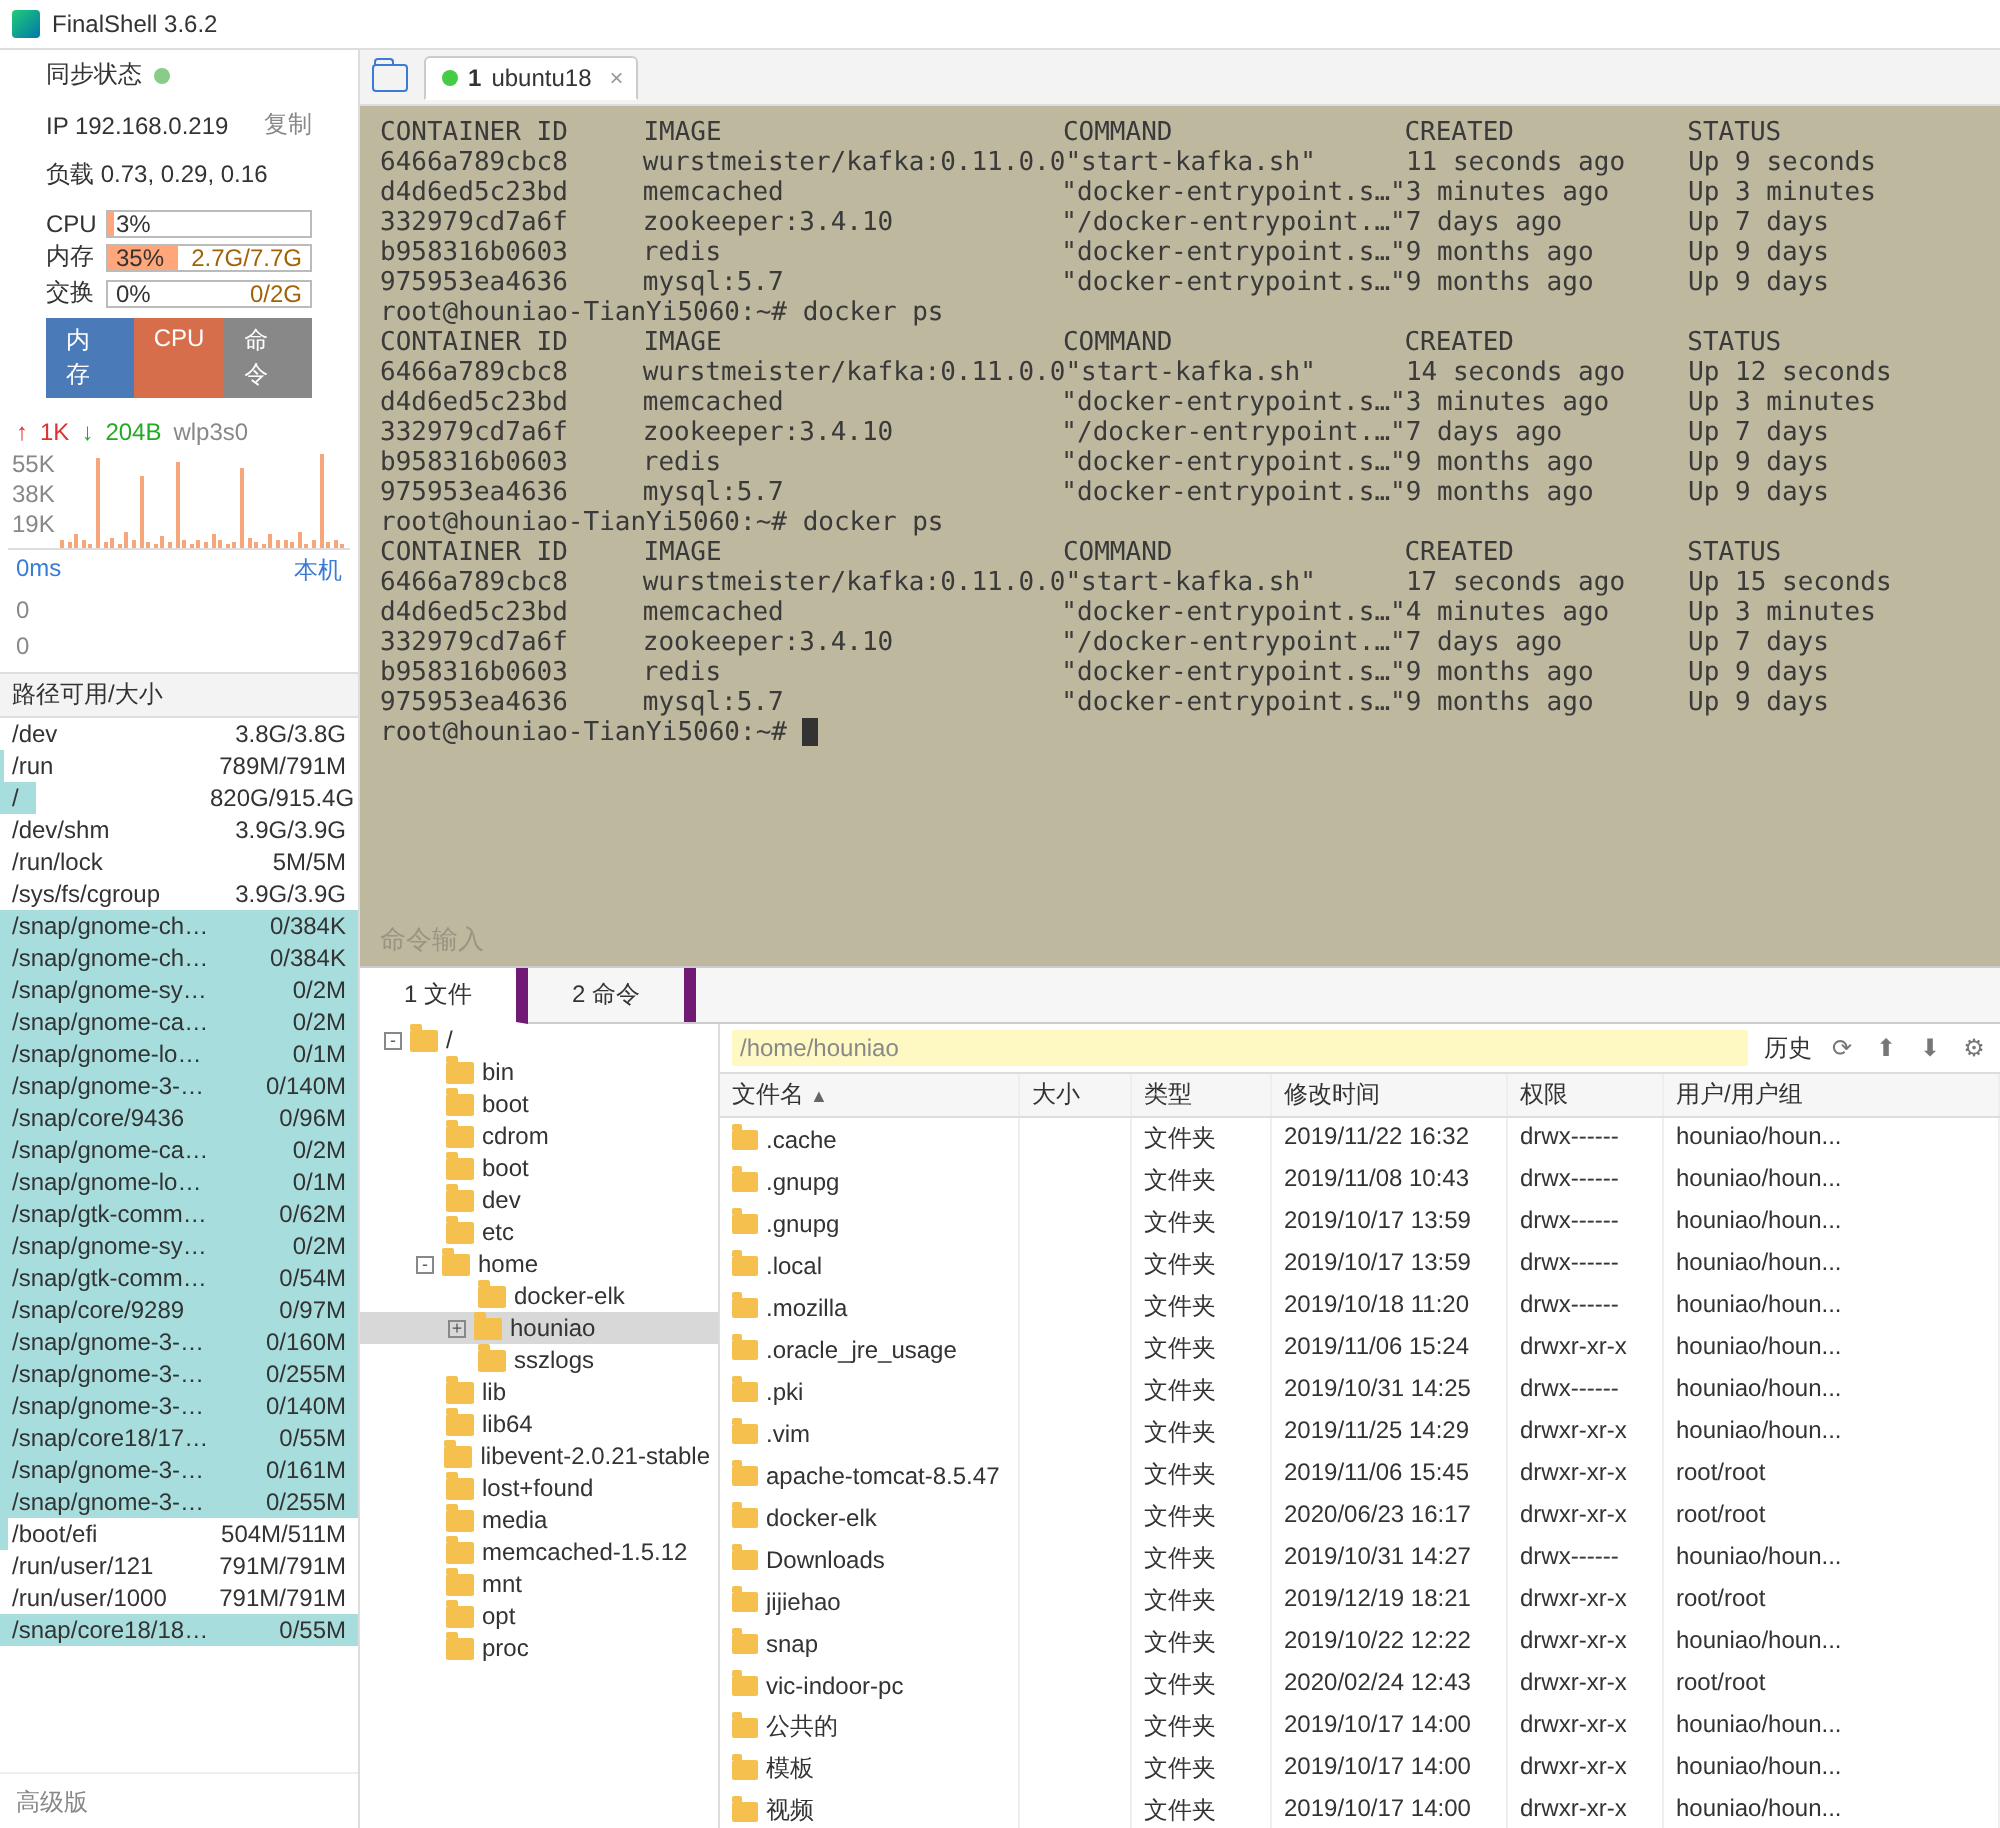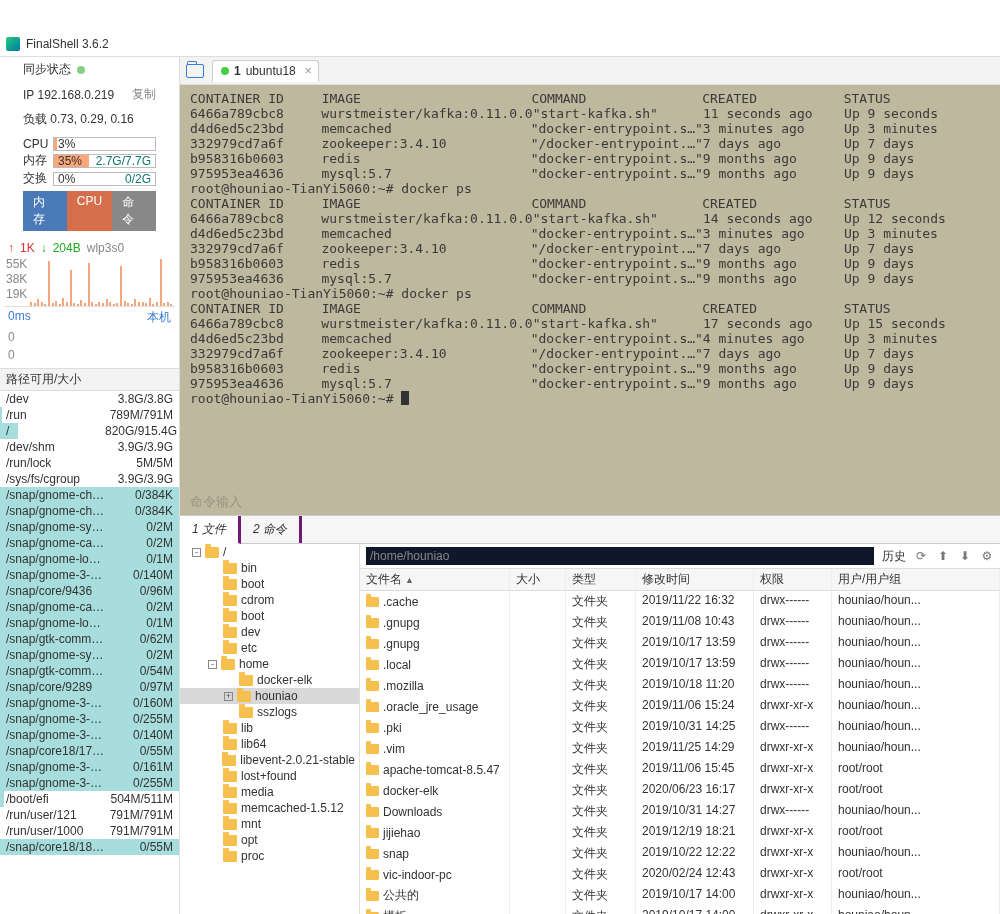--- a/index.html
+++ b/index.html
@@ -1,32 +1,32 @@
 <!DOCTYPE html>
 <html><head>
 <meta charset="utf-8">
 <style>
 * { box-sizing: border-box; margin: 0; padding: 0; }
 html, body { width: 1000px; height: 914px; font-family: "Microsoft YaHei", Arial, sans-serif; font-size: 12px; color: #333; overflow: hidden; background: #fff; }
-.titlebar { height: 23px; display: flex; align-items: center; padding: 12px 6px; border-bottom: 1px solid #ddd; background: #fff; margin-top: 32px; }
+.titlebar { height: 23px; display: flex; align-items: center; padding: 12px 6px; border-bottom: 1px solid #ddd; background: #fff; }
 .titlebar .ico { width: 14px; height: 14px; background: linear-gradient(135deg,#2c7,#07a); border-radius: 2px; margin-right: 6px; }
 .app { display: flex; height: calc(100% - 23px); }
 .sidebar { width: 180px; flex: 0 0 180px; border-right: 1px solid #ddd; display: flex; flex-direction: column; overflow: hidden; }
 .sidebar .pad { padding: 4px 23px; }
 .sync-row { display: flex; align-items: center; gap: 6px; }
 .sync-dot { width: 8px; height: 8px; border-radius: 50%; background: #8c8; }
 .row { display: flex; align-items: center; justify-content: space-between; }
 .muted { color: #888; }
 .lightblue { color: #3a7bd5; cursor: pointer; }
 .meter-row { display: flex; align-items: center; gap: 4px; margin: 1px 0; }
 .meter-row .lbl { width: 26px; }
 .meter { flex: 1; height: 14px; border: 1px solid #bbb; background: #fff; position: relative; display: flex; align-items: center; }
 .meter .fill { position: absolute; left: 0; top: 0; bottom: 0; background: #ffa67a; }
 .meter .pct { position: relative; z-index: 1; padding-left: 4px; }
-.meter .txt { position: absolute; right: 4px; z-index: 1; color: #0f766e; }
+.meter .txt { position: absolute; right: 4px; z-index: 1; color: #a16207; }
 .tab-btns { display: flex; margin-top: 4px; }
 .tab-btns .btn { padding: 3px 10px; color: #fff; cursor: pointer; }
 .tab-btns .b1 { background: #4a7ab8; }
 .tab-btns .b2 { background: #d66e4c; }
 .tab-btns .b3 { background: #888; }
 .net-stats { display: flex; align-items: flex-end; gap: 6px; padding: 6px 8px 2px; }
 .up { color: #d33; }
 .dn { color: #2a2; }
 .spark-area { height: 50px; position: relative; margin: 0 4px; border-bottom: 1px solid #ddd; }
 .spark-bar { position: absolute; bottom: 0; width: 2px; background: #f5a67a; }
@@ -49,35 +49,35 @@
 .tab .dot { width: 8px; height: 8px; border-radius: 50%; background: #4c4; }
 .tab .x { position: absolute; right: 6px; color: #999; }
 .terminal { flex: 0 0 430px; background: #bdb89e; color: #3a3a3a; font-family: Consolas, monospace; font-size: 13px; padding: 6px 10px; overflow: hidden; position: relative; white-space: pre; }
 .term-row { display: flex; }
 .term-row span { display: inline-block; }
 .tc1 { width: 135px; } .tc2 { width: 215px; } .tc3 { width: 175px; } .tc4 { width: 145px; } .tc5 { width: 150px; }
 .cursor { display: inline-block; width: 8px; height: 14px; background: #333; vertical-align: middle; }
 .term-input { position: absolute; left: 10px; bottom: 4px; color: #9a9582; font-family: "Microsoft YaHei"; }
 
 .bottom-tabs { display: flex; background: #f6f6f6; border-top: 1px solid #ccc; border-bottom: 1px solid #ccc; }
-.bottom-tabs .bt { padding: 5px 12px; border-right: 3px solid #701a75; cursor: pointer; font-style: italic; }
+.bottom-tabs .bt { padding: 5px 22px; border-right: 6px solid #701a75; cursor: pointer; }
 .bottom-tabs .bt.active { background: #fff; border-bottom: 1px solid #fff; margin-bottom: -1px; }
 
 .file-pane { flex: 1; display: flex; overflow: hidden; }
 .fp-left { width: 180px; flex: 0 0 180px; border-right: 1px solid #ddd; overflow-y: auto; }
 .tree-row { display: flex; align-items: center; padding: 1px 4px; gap: 4px; white-space: nowrap; }
 .tree-row.sel { background: #d8d8d8; }
 .tree-ico { width: 14px; height: 11px; background: #f5c04e; border-radius: 1px; position: relative; flex-shrink: 0; }
 .tree-ico::before { content:''; position:absolute; top:-3px; left:0; width:6px; height:3px; background:#f5c04e; border-radius:1px 1px 0 0; }
 .tree-exp { width: 9px; height: 9px; border: 1px solid #888; display: flex; align-items: center; justify-content: center; font-size: 9px; line-height: 1; color: #555; cursor: pointer; }
 .tree-sp { display: inline-block; }
 
 .fp-right { flex: 1; display: flex; flex-direction: column; overflow: hidden; }
 .fp-toolbar { display: flex; align-items: center; border-bottom: 1px solid #ddd; padding: 3px 6px; gap: 8px; }
-.fp-toolbar .path { flex: 1; padding: 2px 4px; background: #0f172a; color: #888; }
+.fp-toolbar .path { flex: 1; padding: 2px 4px; background: #fef9c3; color: #888; }
 .tb-ico { width: 14px; height: 14px; color: #777; display: inline-flex; align-items: center; justify-content: center; cursor: pointer; }
 .fl-head { display: flex; background: #f6f6f6; border-bottom: 1px solid #ddd; }
 .fl-head .h, .fl-row .c { padding: 2px 6px; border-right: 1px solid #eee; white-space: nowrap; overflow: hidden; text-overflow: ellipsis; }
 .fc1 { width: 150px; } .fc2 { width: 56px; } .fc3 { width: 70px; } .fc4 { width: 118px; } .fc5 { width: 78px; } .fc6 { flex: 1; }
 .fl-body { flex: 1; overflow-y: auto; }
 .fl-row { display: flex; }
 .fl-row .c.fc1 { display: flex; align-items: center; gap: 4px; }
 .mini-folder { width: 13px; height: 10px; background: #f5c04e; border-radius: 1px; position: relative; flex-shrink: 0; }
 .mini-folder::before { content:''; position:absolute; top:-3px; left:0; width:5px; height:3px; background:#f5c04e; border-radius:1px 1px 0 0; }
 .sort-arr { font-size: 9px; margin-left: 3px; color: #666; }

